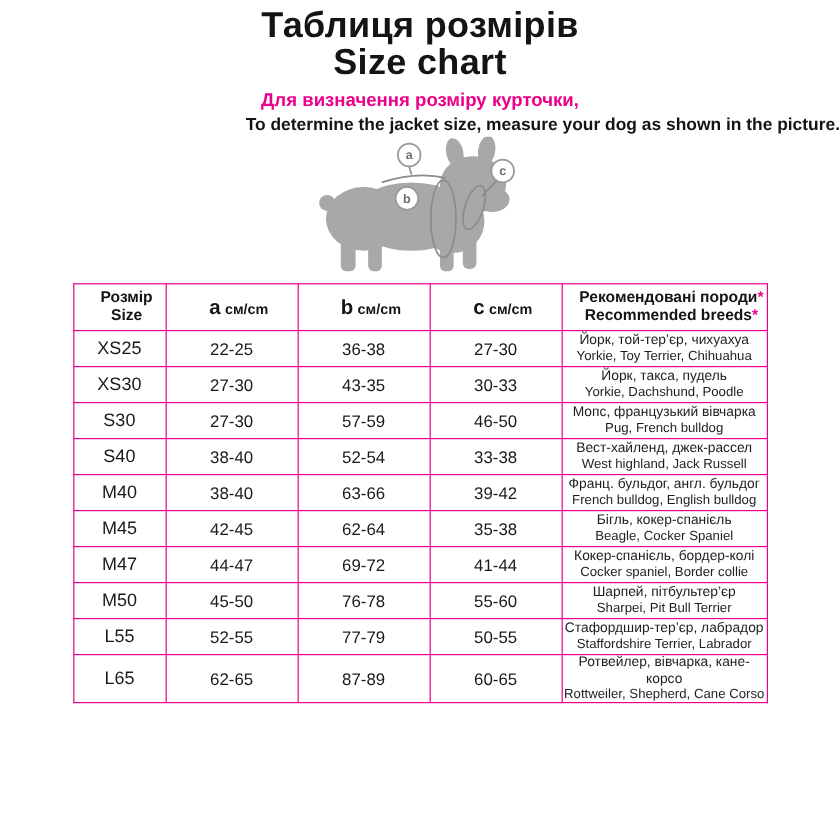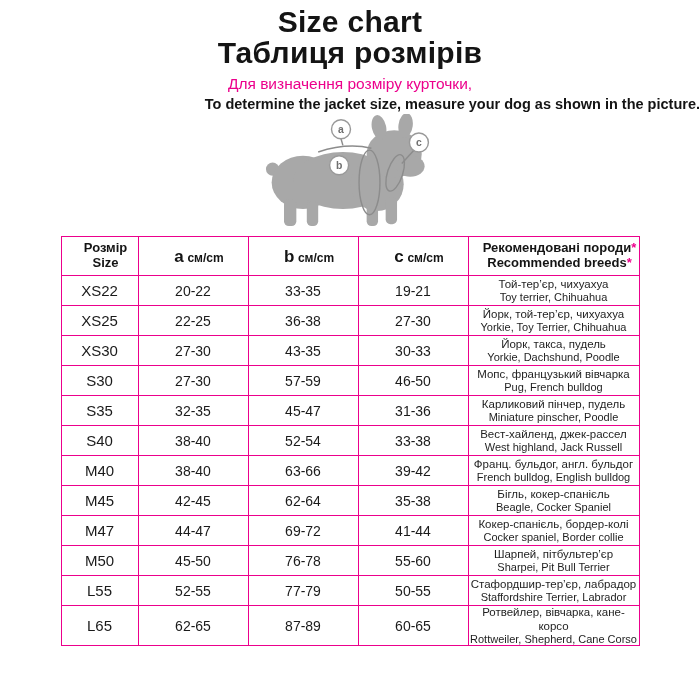--- a/index.html
+++ b/index.html
@@ -7,21 +7,21 @@
     --dog-gray:#a8a8a8;
     --text:#1a1a1a;
   }
   html,body{margin:0;padding:0;}
   body{
     width:700px;height:700px;background:#ffffff;color:var(--text);
     font-family:"Liberation Sans", sans-serif;overflow:hidden;
   }
   .page{width:700px;height:700px;box-sizing:border-box;padding-top:6px;}
   .title{margin:0;text-align:center;font-size:30px;font-weight:bold;line-height:1.04;letter-spacing:.3px;color:#141414;}
-  .sub-pink{margin:7px 0 2px;text-align:center;color:var(--accent-pink);font-weight:normal;font-size:15.5px;line-height:1.22;}
+  .sub-pink{margin:7px 0 2px;text-align:center;color:var(--accent-pink);font-weight:bold;font-size:15.5px;line-height:1.22;}
   .sub-black{margin:1px 0 0;text-align:right;font-weight:bold;font-size:14.5px;color:#141414;}
   .dog-figure{text-align:center;height:118px;margin-top:2px;}
   .dog-figure svg{height:114px;}
 
   table.size-table{border-collapse:collapse;margin:4px auto 0;table-layout:fixed;width:516px;}
   .size-table th,.size-table td{border:1px solid var(--accent-pink);text-align:center;vertical-align:middle;padding:0;}
   .size-table th{height:38px;font-size:13px;line-height:1.15;color:#141414;padding-left:12px;}
   .size-table td{height:29px;}
   .c-size{width:64px;}
   .c-num{width:97px;}
@@ -36,22 +36,22 @@
   .breeds-en{font-size:11px;line-height:1.15;color:#1e1e1e;}
 
   .footer{display:flex;justify-content:space-between;box-sizing:border-box;
           padding:8px 88px 0 100px;align-items:flex-start;}
 </style>
 </head>
 <body>
 
 <div class="page">
 
+  <h1 class="title">Таблиця розмірів</h1>
   <h1 class="title">Size chart</h1>
-  <h1 class="title">Таблиця розмірів</h1>
 
   <p class="sub-pink">
     <span>Для визначення розміру курточки,</span><br>
   </p>
   <p class="sub-black">To determine the jacket size, measure your dog as shown in the picture.</p>
 
   <div class="dog-figure">
     <svg viewBox="0 0 260 120" aria-hidden="true">
       <g fill="var(--dog-gray)">
         <circle cx="48" cy="58" r="7"></circle>
@@ -105,30 +105,20 @@
           <span class="hdr-unit">см/cm</span>
         </th>
         <th class="c-breeds hdr-breeds">
           <div><span>Рекомендовані породи</span><span class="asterisk">*</span></div>
           <div><span>Recommended breeds</span><span class="asterisk">*</span></div>
         </th>
       </tr>
     </thead>
     <tbody>
       <tr>
-        <td class="c-size">XS22</td>
-        <td class="c-num">20-22</td>
-        <td class="c-num">33-35</td>
-        <td class="c-num">19-21</td>
-        <td class="c-breeds">
-          <div class="breeds-uk">Той-тер’єр, чихуахуа</div>
-          <div class="breeds-en">Toy terrier, Chihuahua</div>
-        </td>
-      </tr>
-      <tr>
         <td class="c-size">XS25</td>
         <td class="c-num">22-25</td>
         <td class="c-num">36-38</td>
         <td class="c-num">27-30</td>
         <td class="c-breeds">
           <div class="breeds-uk">Йорк, той-тер’єр, чихуахуа</div>
           <div class="breeds-en">Yorkie, Toy Terrier, Chihuahua</div>
         </td>
       </tr>
       <tr>
@@ -145,30 +135,20 @@
         <td class="c-size">S30</td>
         <td class="c-num">27-30</td>
         <td class="c-num">57-59</td>
         <td class="c-num">46-50</td>
         <td class="c-breeds">
           <div class="breeds-uk">Мопс, французький вівчарка</div>
           <div class="breeds-en">Pug, French bulldog</div>
         </td>
       </tr>
       <tr>
-        <td class="c-size">S35</td>
-        <td class="c-num">32-35</td>
-        <td class="c-num">45-47</td>
-        <td class="c-num">31-36</td>
-        <td class="c-breeds">
-          <div class="breeds-uk">Карликовий пінчер, пудель</div>
-          <div class="breeds-en">Miniature pinscher, Poodle</div>
-        </td>
-      </tr>
-      <tr>
         <td class="c-size">S40</td>
         <td class="c-num">38-40</td>
         <td class="c-num">52-54</td>
         <td class="c-num">33-38</td>
         <td class="c-breeds">
           <div class="breeds-uk">Вест-хайленд, джек-рассел</div>
           <div class="breeds-en">West highland, Jack Russell</div>
         </td>
       </tr>
       <tr>

